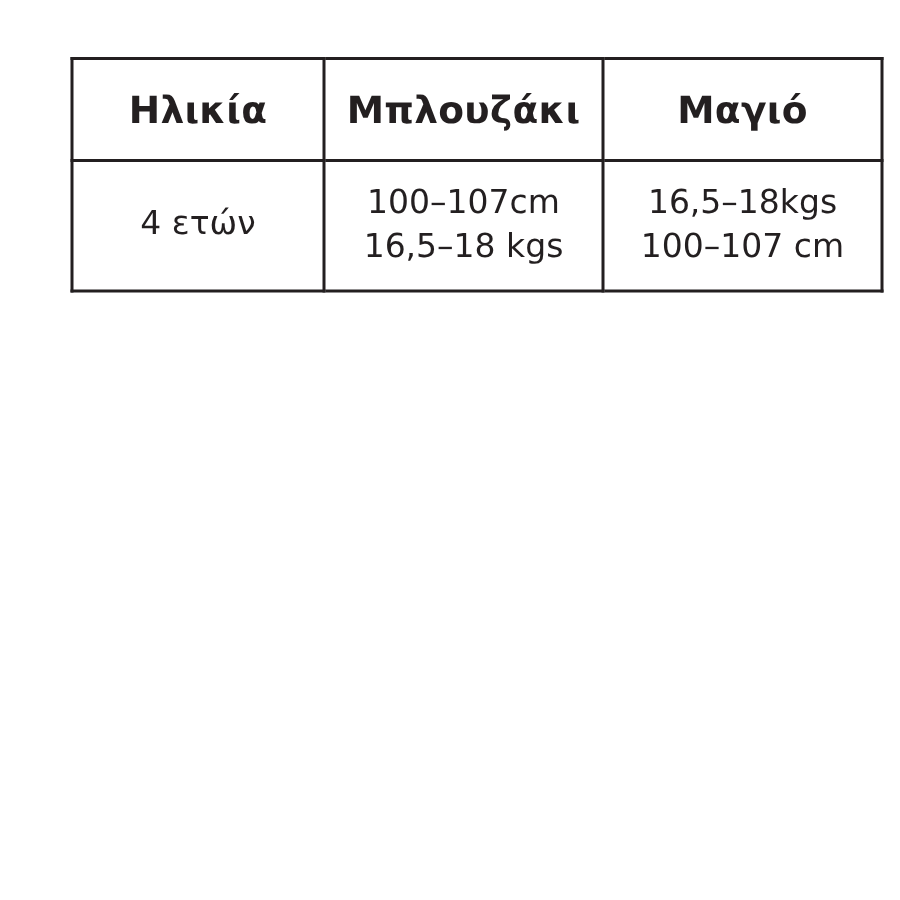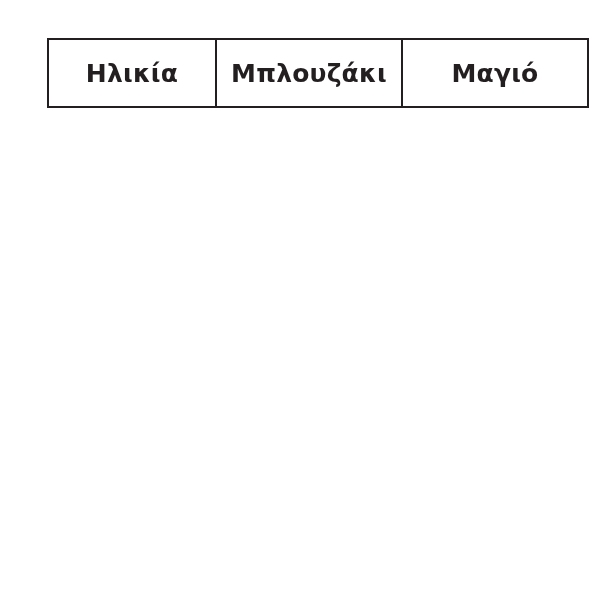--- a/index.html
+++ b/index.html
@@ -70,16 +70,27 @@
   <div class="table-wrap">
     <table class="size-table">
       <thead>
         <tr>
           <th class="col-age">Ηλικία</th>
           <th class="col-top">Μπλουζάκι</th>
           <th class="col-swim">Μαγιό</th>
         </tr>
       </thead>
       <tbody>
+        <tr>
+          <td class="cell-age">4 ετών</td>
+          <td>
+            <span class="line">100–107cm</span>
+            <span class="line">16,5–18 kgs</span>
+          </td>
+          <td>
+            <span class="line">16,5–18kgs</span>
+            <span class="line">100–107 cm</span>
+          </td>
+        </tr>
       </tbody>
     </table>
   </div>
 </div>
 
 </body></html>

